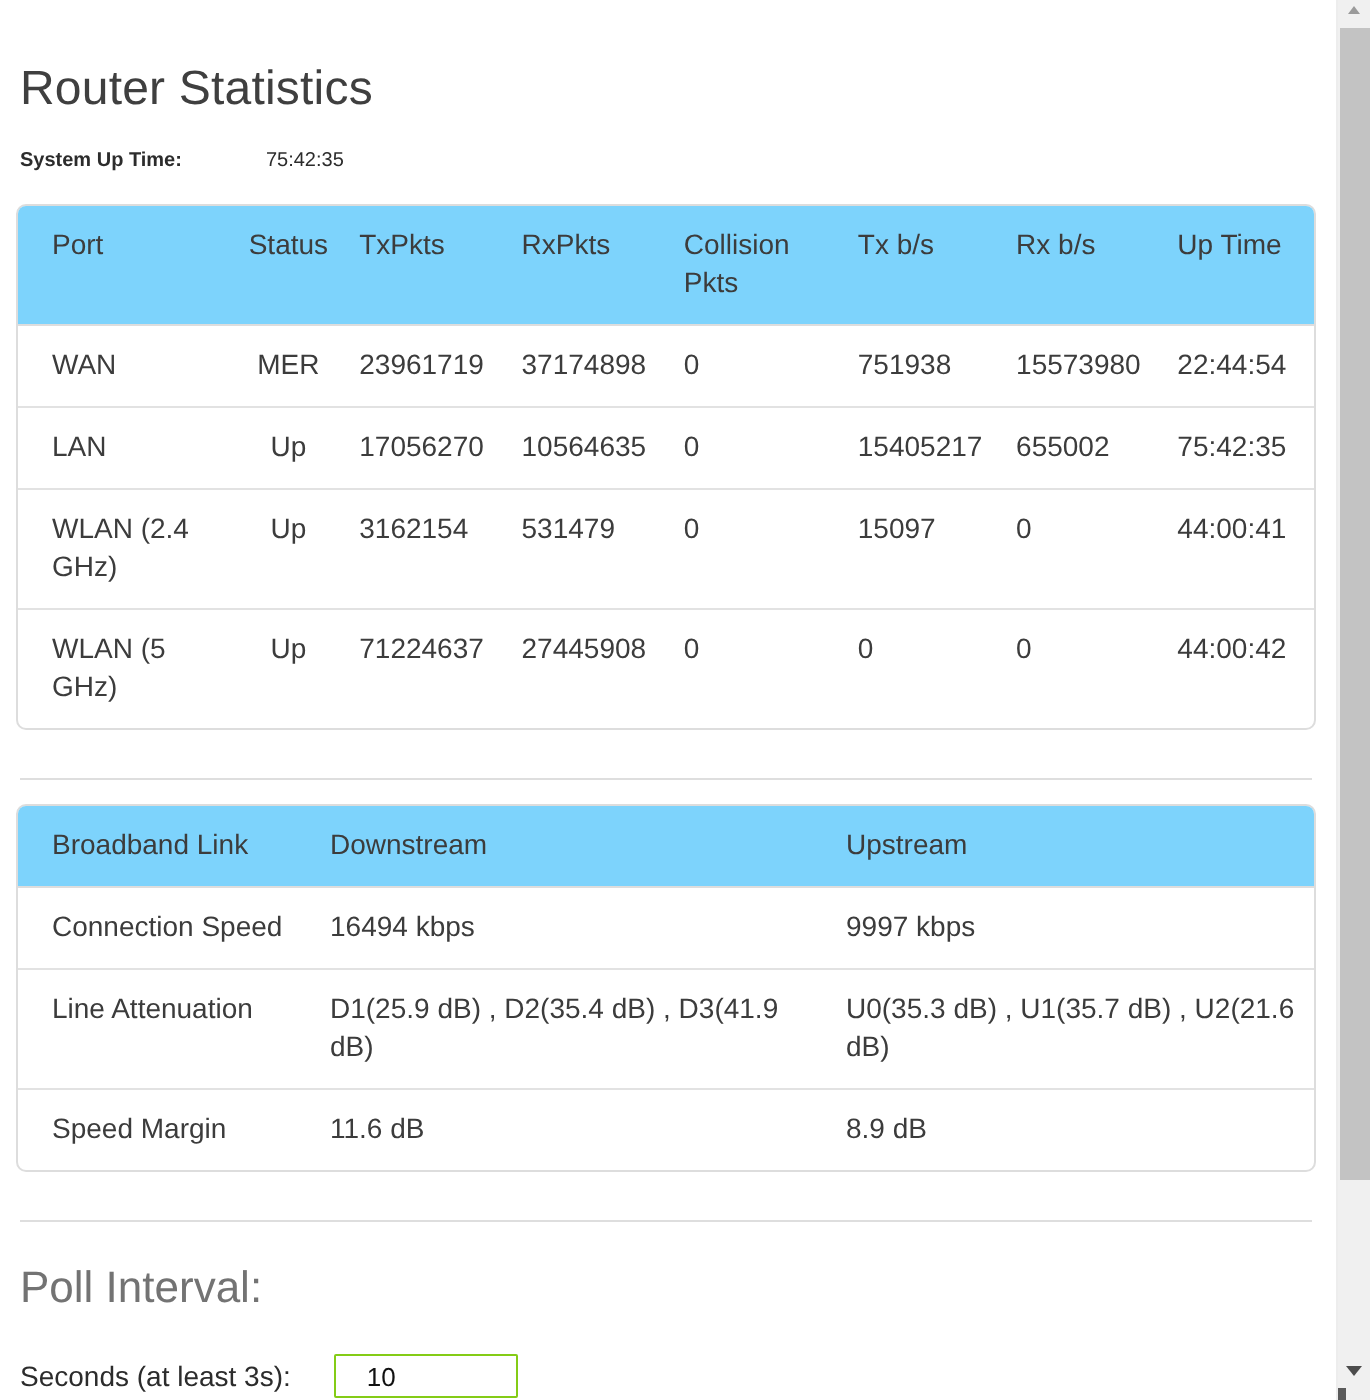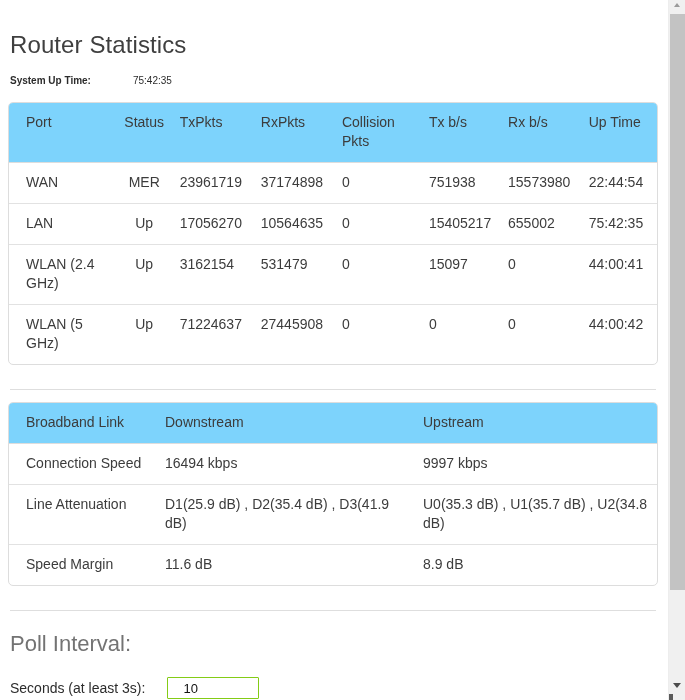--- a/index.html
+++ b/index.html
@@ -303,21 +303,21 @@
       </thead>
       <tbody>
         <tr>
           <td class="c-label">Connection Speed</td>
           <td class="c-down">16494 kbps</td>
           <td class="c-upst">9997 kbps</td>
         </tr>
         <tr>
           <td class="c-label">Line Attenuation</td>
           <td class="c-down">D1(25.9 dB) , D2(35.4 dB) , D3(41.9 dB)</td>
-          <td class="c-upst">U0(35.3 dB) , U1(35.7 dB) , U2(34.8 dB)</td>
+          <td class="c-upst">U0(35.3 dB) , U1(35.7 dB) , U2(21.6 dB)</td>
         </tr>
         <tr>
           <td class="c-label">Speed Margin</td>
           <td class="c-down">11.6 dB</td>
           <td class="c-upst">8.9 dB</td>
         </tr>
       </tbody>
     </table>
   </div>
 

